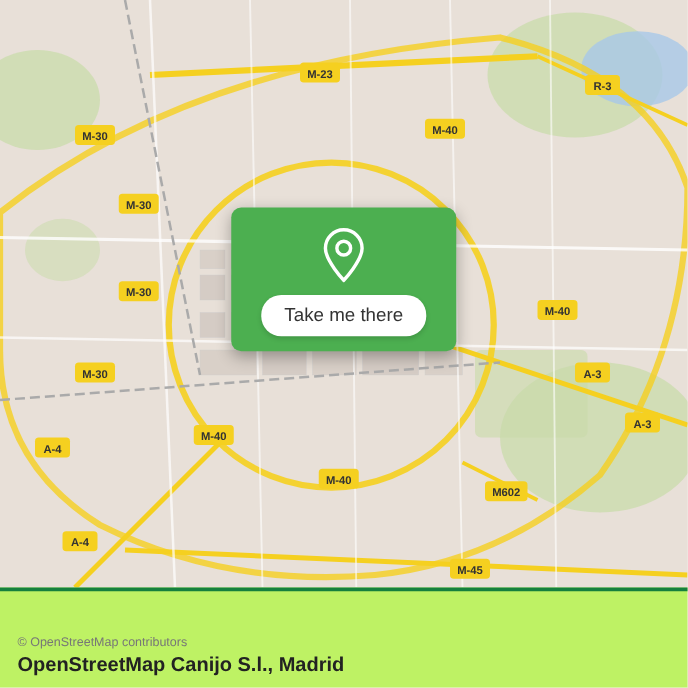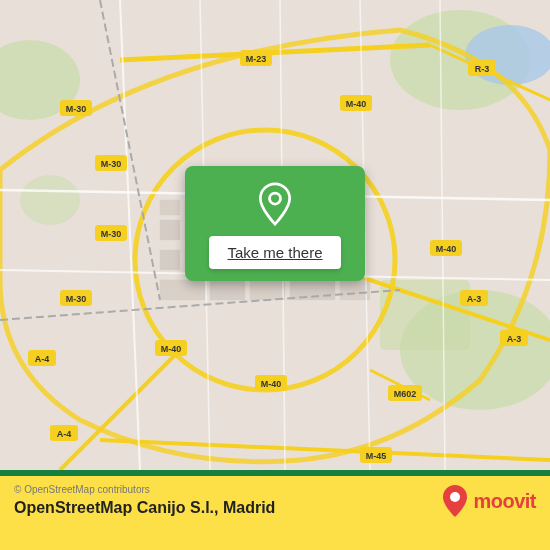--- a/index.html
+++ b/index.html
@@ -47,39 +47,38 @@
     .map-pin-icon {
       width: 44px;
       height: 44px;
       margin-bottom: 10px;
     }
 
     .take-me-there-btn {
       background: white;
       color: #333;
       border: none;
-      border-radius: 4px;
+      border-radius: 16px;
       padding: 8px 18px;
       font-size: 15px;
       font-weight: 500;
       cursor: pointer;
       white-space: nowrap;
       box-shadow: 0 2px 4px rgba(0,0,0,0.15);
-      text-decoration: underline;
     }
 
     
     #bottom-bar {
       width: 550px;
       height: 80px;
-      background: #fde047;
+      background: #bef264;
       display: flex;
-      align-items: flex-start;
+      align-items: flex-end;
       padding: 8px 14px;
-      border-top: 6px solid #15803d;
+      border-top: 3px solid #15803d;
       position: relative;
     }
 
     .bottom-info {
       flex: 1;
     }
 
     .attribution-text {
       font-size: 10px;
       color: #777;
@@ -237,21 +236,13 @@
     </svg>
     <button class="take-me-there-btn">Take me there</button>
   </div>
 </div>
 
 <div id="bottom-bar">
   <div class="bottom-info">
     <div class="attribution-text">© OpenStreetMap contributors</div>
     <div class="place-name">OpenStreetMap Canijo S.l., Madrid</div>
   </div>
-  <div class="moovit-logo">
-
-    <svg class="moovit-pin" viewBox="0 0 28 34" xmlns="http://www.w3.org/2000/svg">
-      <path d="M14 1C7.37 1 2 6.37 2 13C2 22 14 33 14 33C14 33 26 22 26 13C26 6.37 20.63 1 14 1Z" fill="#e63f3f"></path>
-      <circle cx="14" cy="13" r="5" fill="white"></circle>
-    </svg>
-    <span class="moovit-text">moovit</span>
-  </div>
 </div>
 
 </body></html>

